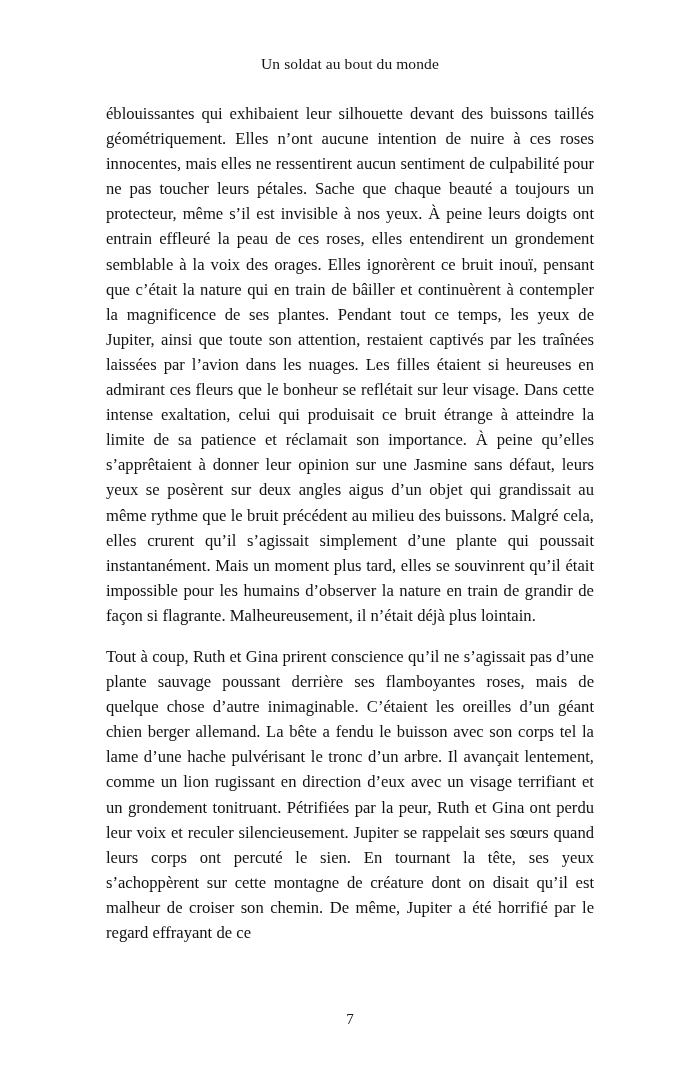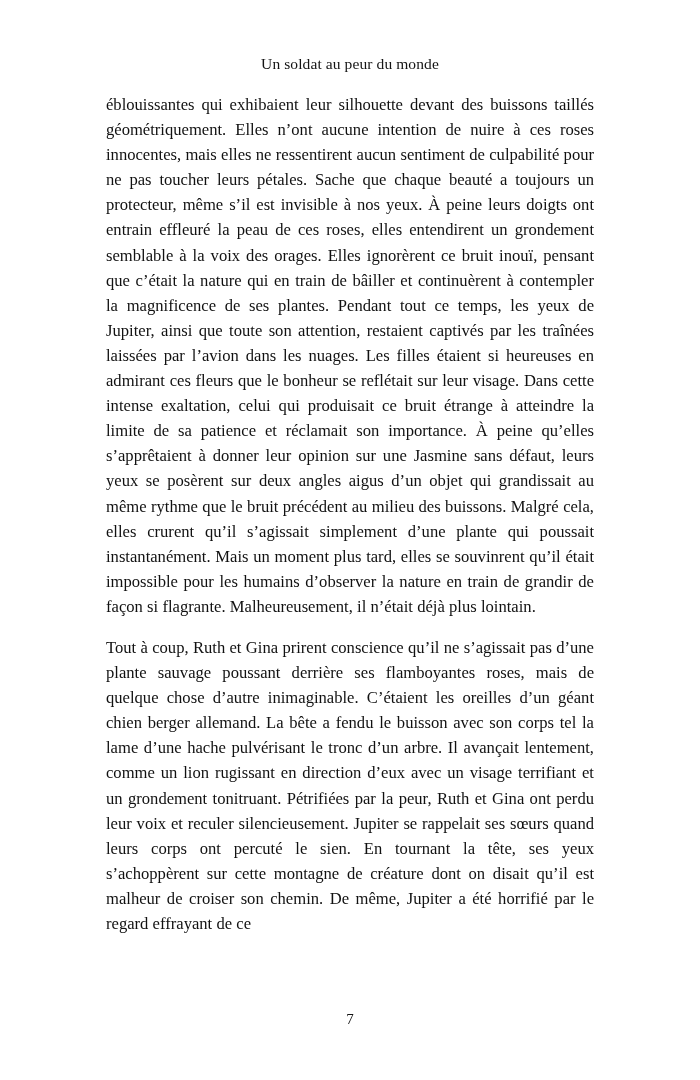--- a/index.html
+++ b/index.html
@@ -29,21 +29,21 @@
     width: 700px;
     text-align: center;
     font-size: 15.5px;
     line-height: 20px;
     letter-spacing: 0.1px;
     color: #141414;
   }
 
   .text-block {
     position: absolute;
-    top: 92px;
+    top: 101px;
     left: 106px;
     width: 488px;
   }
 
   .body-paragraph {
     margin: 0;
     text-align: justify;
     text-justify: inter-word;
     font-size: 16.6px;
     line-height: 25.1px;
@@ -67,21 +67,21 @@
     font-size: 15px;
     line-height: 19px;
     color: #141414;
   }
 </style>
 </head>
 <body>
 
 <div class="page">
 
-  <div class="running-header">Un soldat au peur du monde</div>
+  <div class="running-header">Un soldat au bout du monde</div>
 
   <div class="text-block">
     <p class="body-paragraph">éblouissantes qui exhibaient leur silhouette devant des buissons taillés géométriquement. Elles n’ont aucune intention de nuire à ces roses innocentes, mais elles ne ressentirent aucun sentiment de culpabilité pour ne pas toucher leurs pétales. Sache que chaque beauté a toujours un protecteur, même s’il est invisible à nos yeux. À peine leurs doigts ont entrain effleuré la peau de ces roses, elles entendirent un grondement semblable à la voix des orages. Elles ignorèrent ce bruit inouï, pensant que c’était la nature qui en train de bâiller et continuèrent à contempler la magnificence de ses plantes. Pendant tout ce temps, les yeux de Jupiter, ainsi que toute son attention, restaient captivés par les traînées laissées par l’avion dans les nuages. Les filles étaient si heureuses en admirant ces fleurs que le bonheur se reflétait sur leur visage. Dans cette intense exaltation, celui qui produisait ce bruit étrange à atteindre la limite de sa patience et réclamait son importance. À peine qu’elles s’apprêtaient à donner leur opinion sur une Jasmine sans défaut, leurs yeux se posèrent sur deux angles aigus d’un objet qui grandissait au même rythme que le bruit précédent au milieu des buissons. Malgré cela, elles crurent qu’il s’agissait simplement d’une plante qui poussait instantanément. Mais un moment plus tard, elles se souvinrent qu’il était impossible pour les humains d’observer la nature en train de grandir de façon si flagrante. Malheureusement, il n’était déjà plus lointain.</p>
     <p class="body-paragraph">Tout à coup, Ruth et Gina prirent conscience qu’il ne s’agissait pas d’une plante sauvage poussant derrière ses flamboyantes roses, mais de quelque chose d’autre inimaginable. C’étaient les oreilles d’un géant chien berger allemand. La bête a fendu le buisson avec son corps tel la lame d’une hache pulvérisant le tronc d’un arbre. Il avançait lentement, comme un lion rugissant en direction d’eux avec un visage terrifiant et un grondement tonitruant. Pétrifiées par la peur, Ruth et Gina ont perdu leur voix et reculer silencieusement. Jupiter se rappelait ses sœurs quand leurs corps ont percuté le sien. En tournant la tête, ses yeux s’achoppèrent sur cette montagne de créature dont on disait qu’il est malheur de croiser son chemin. De même, Jupiter a été horrifié par le regard effrayant de ce</p>
   </div>
 
   <div class="page-number">7</div>
 
 </div>
 

